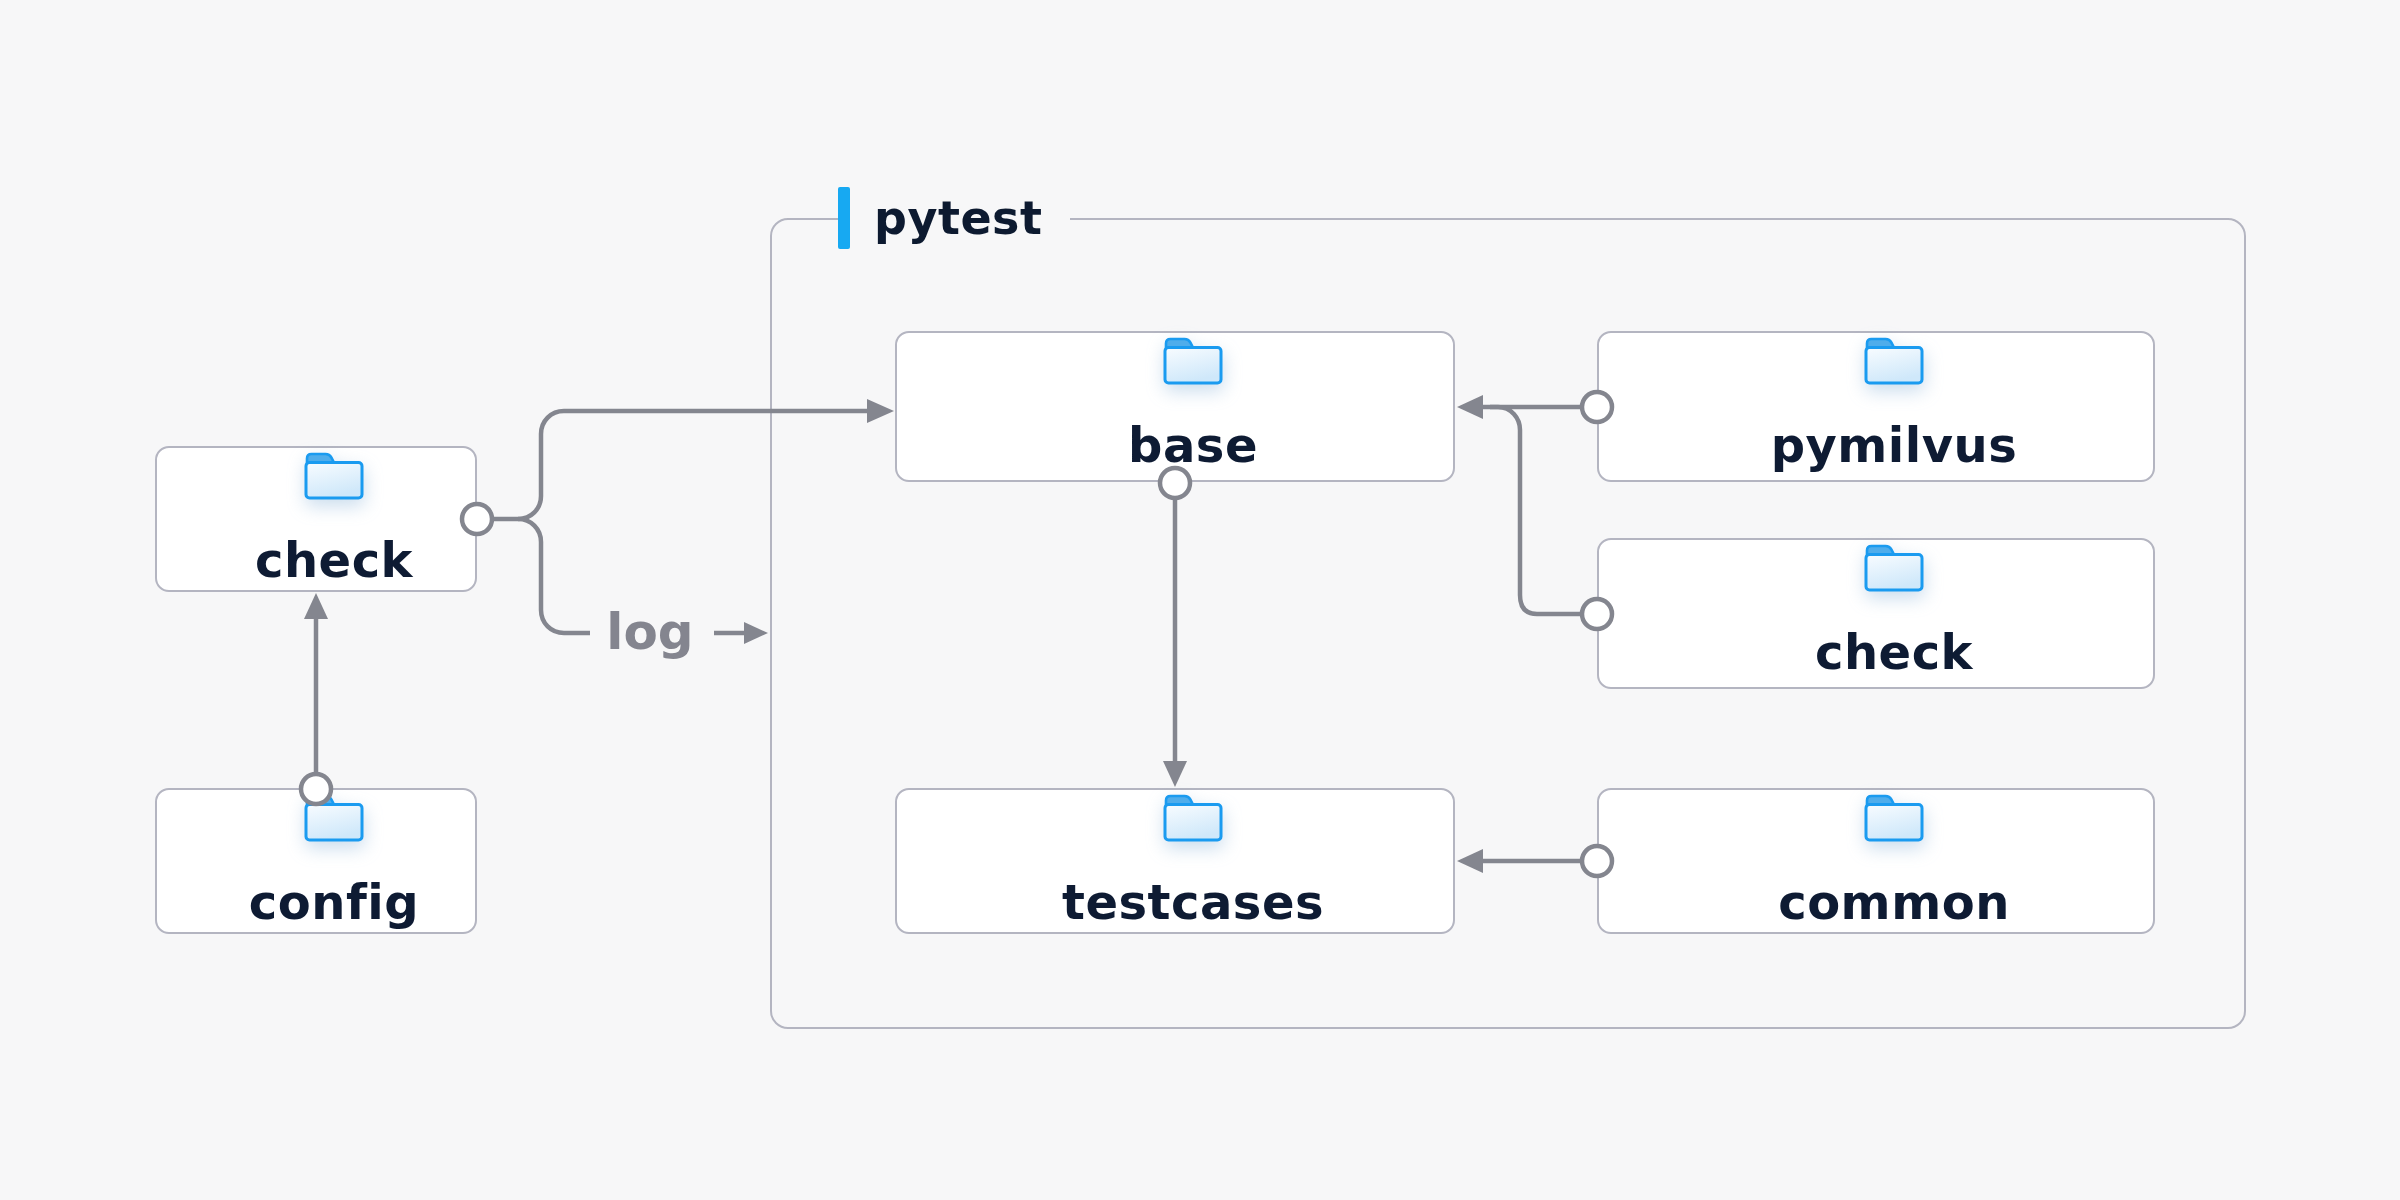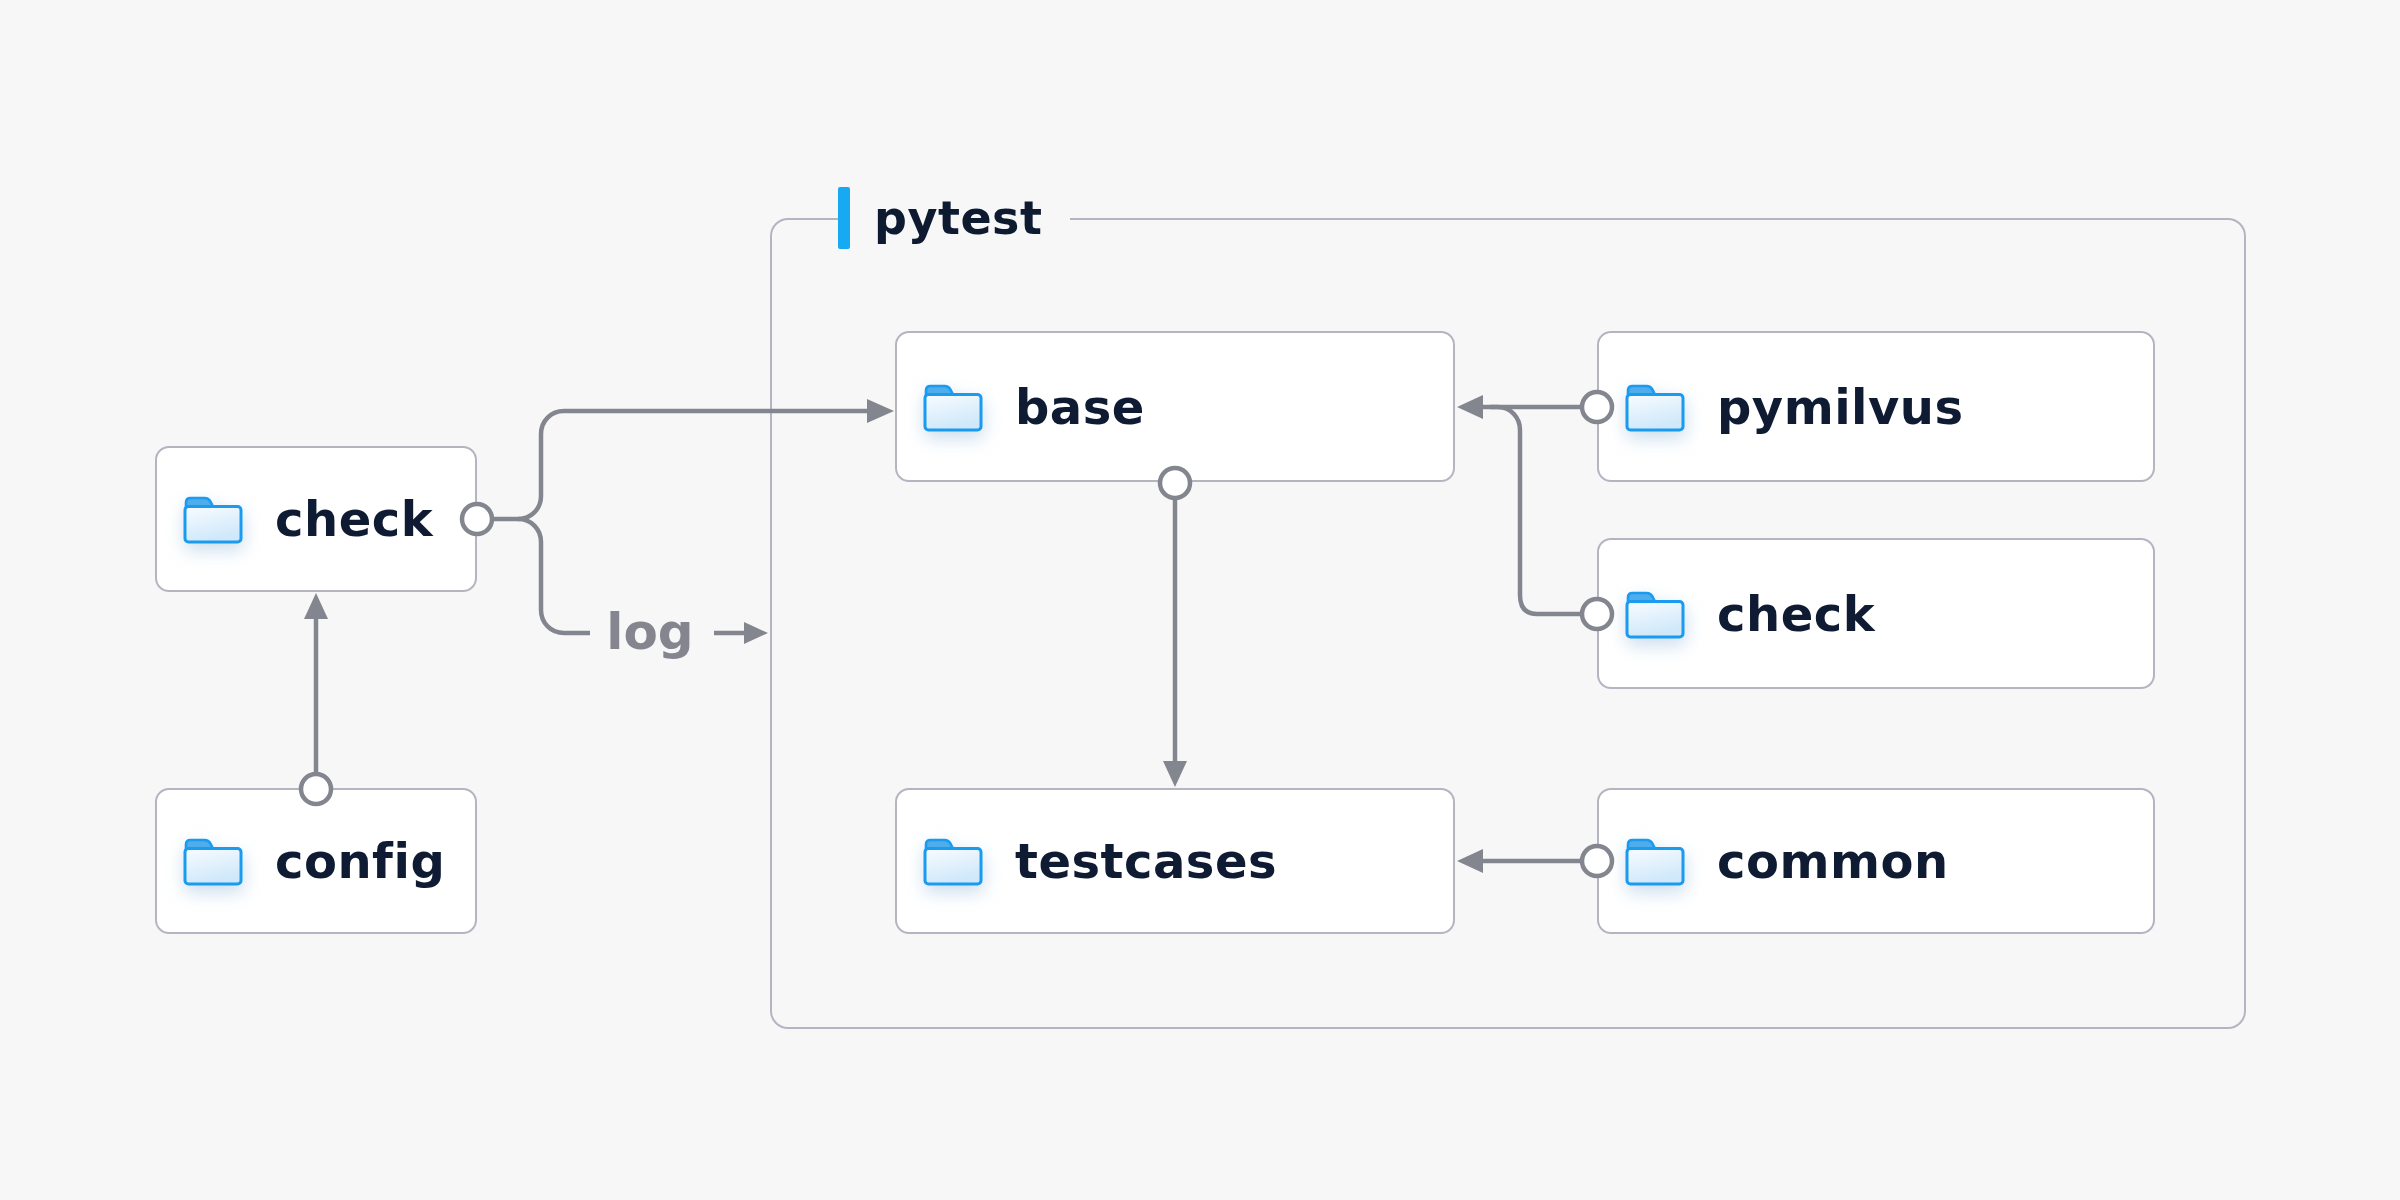--- a/index.html
+++ b/index.html
@@ -26,22 +26,23 @@
   }
   .accent-bar{width:12px;height:62px;background:#17a9f2;border-radius:2px;}
   .pgroup-text{font-size:46px;font-weight:600;color:#0d1a30;letter-spacing:0.5px;}
   
   .node{
     position:absolute;
     background:#ffffff;
     border:2px solid #b4b5c1;border-radius:14px;
     box-sizing:border-box;
     display:flex;align-items:center;
-    padding-left:24px;gap:30px;
+    padding-left:36px;gap:30px;
     z-index:2;
+    flex-direction:column;
   }
   .node-utils    {left:155px; top:446px; width:322px; height:146px;}
   .node-config   {left:155px; top:788px; width:322px; height:146px;align-items:center;}
   .node-base     {left:895px; top:331px; width:560px; height:151px;}
   .node-pymilvus {left:1597px;top:331px; width:558px; height:151px;}
   .node-check    {left:1597px;top:538px; width:558px; height:151px;}
   .node-testcases{left:895px; top:788px; width:560px; height:146px;}
   .node-common   {left:1597px;top:788px; width:558px; height:146px;text-align:right;}
   .nlabel{font-size:48px;font-weight:600;color:#0e1b33;letter-spacing:0.5px;}
   .folder{display:inline-flex;}

